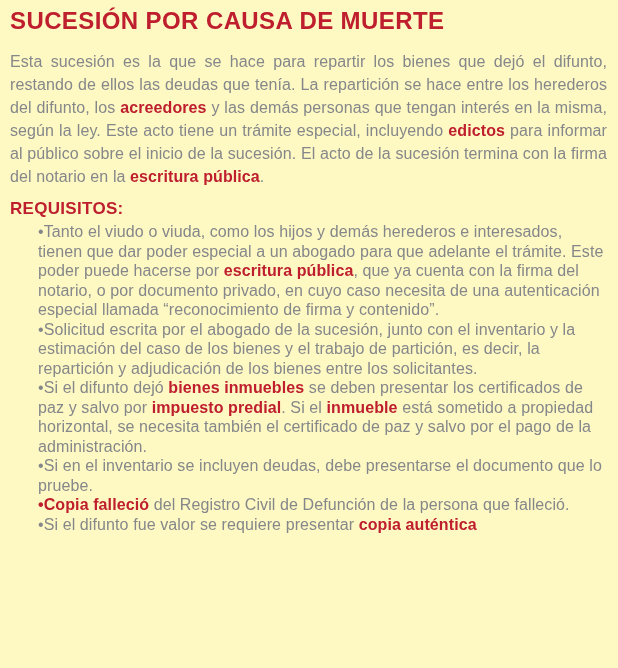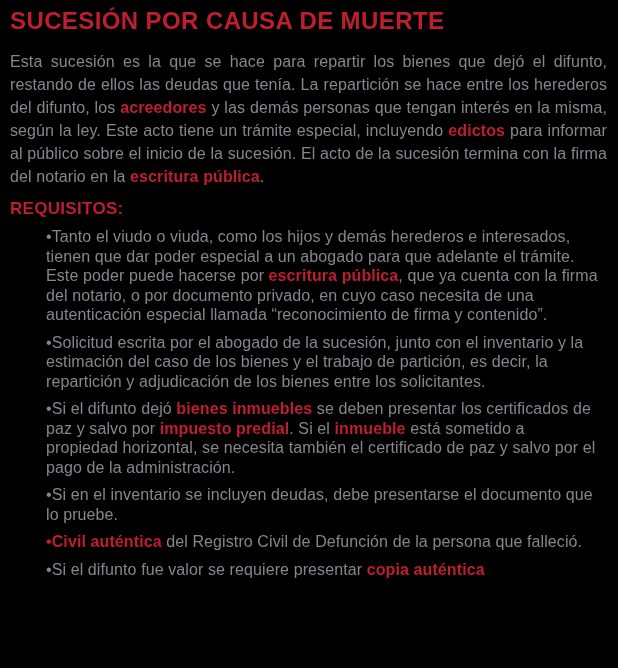--- a/index.html
+++ b/index.html
@@ -5,21 +5,21 @@
   :root {
     --red: #be1e2d;
     --gray: #85878a;
     --darkgray: #6e7073;
   }
   html, body { margin: 0; padding: 0; background: #ffffff; }
   .page {
     position: relative;
     width: 618px;
     height: 668px;
-    background: #000000;
+    background: #fef9c3;
     box-sizing: border-box;
     padding: 5px 11px 0 10px;
     overflow: hidden;
     font-family: "Liberation Sans", "DejaVu Sans", sans-serif;
   }
   .doc-title {
     margin: 2px 0 15px 0;
     font-size: 24px;
     font-weight: bold;
     letter-spacing: 0.4px;
@@ -46,21 +46,21 @@
     margin: 0 0 3px 0;
     font-size: 17px;
     font-weight: bold;
     letter-spacing: 0.3px;
     color: var(--red);
   }
   .bullet-list {
     padding-left: 28px;
   }
   .bullet-item {
-    margin: 8px;
+    margin: 0;
     font-size: 16px;
     line-height: 19.5px;
     letter-spacing: 0.1px;
     color: var(--gray);
     text-align: left;
   }
   .kw {
     color: var(--red);
     font-weight: bold;
   }
@@ -74,16 +74,16 @@
   <p class="para"><span>Esta sucesión es la que se hace para repartir los bienes que dejó el difunto, restando de ellos las deudas que tenía. La repartición se hace entre los herederos del difunto, los </span><span class="kw">acreedores</span><span> y las demás personas que tengan interés en la misma, según la ley.  Este acto tiene un trámite especial, incluyendo </span><span class="kw">edictos</span><span> para informar al público sobre el inicio de la sucesión. El acto de la sucesión termina con la firma del notario en la </span><span class="kw">escritura pública</span><span>.</span></p>
 
 
   <h2 class="section-heading">REQUISITOS:</h2>
 
   <div class="bullet-list">
     <p class="bullet-item"><span>•Tanto el viudo o viuda, como los hijos y demás herederos e interesados, tienen que dar poder especial a un abogado para que adelante el trámite. Este poder puede hacerse por </span><span class="kw">escritura pública</span><span>, que ya cuenta con la firma del notario, o por documento privado, en cuyo caso necesita de una autenticación especial llamada “reconocimiento de firma y contenido”.</span></p>
     <p class="bullet-item"><span>•Solicitud escrita por el abogado de la sucesión, junto con el inventario y la estimación del caso de los bienes y el trabajo de partición, es decir, la repartición y adjudicación de los bienes entre los solicitantes.</span></p>
     <p class="bullet-item"><span>•Si el difunto dejó </span><span class="kw">bienes inmuebles</span><span> se deben presentar los certificados de paz y salvo por </span><span class="kw">impuesto predial</span><span>. Si el </span><span class="kw">inmueble</span><span> está sometido a propiedad horizontal, se necesita también el certificado de paz y salvo por el pago de la administración.</span></p>
     <p class="bullet-item"><span>•Si en el inventario se incluyen deudas, debe presentarse el documento que lo pruebe.</span></p>
-    <p class="bullet-item"><span class="kw">•Civil auténtica</span><span> del Registro Civil de Defunción de la persona que falleció.</span></p>
+    <p class="bullet-item"><span class="kw">•Copia falleció</span><span> del Registro Civil de Defunción de la persona que falleció.</span></p>
     <p class="bullet-item"><span>•Si el difunto fue valor se requiere presentar </span><span class="kw">copia auténtica</span></p>
   </div>
 </div>
 
 </body></html>

